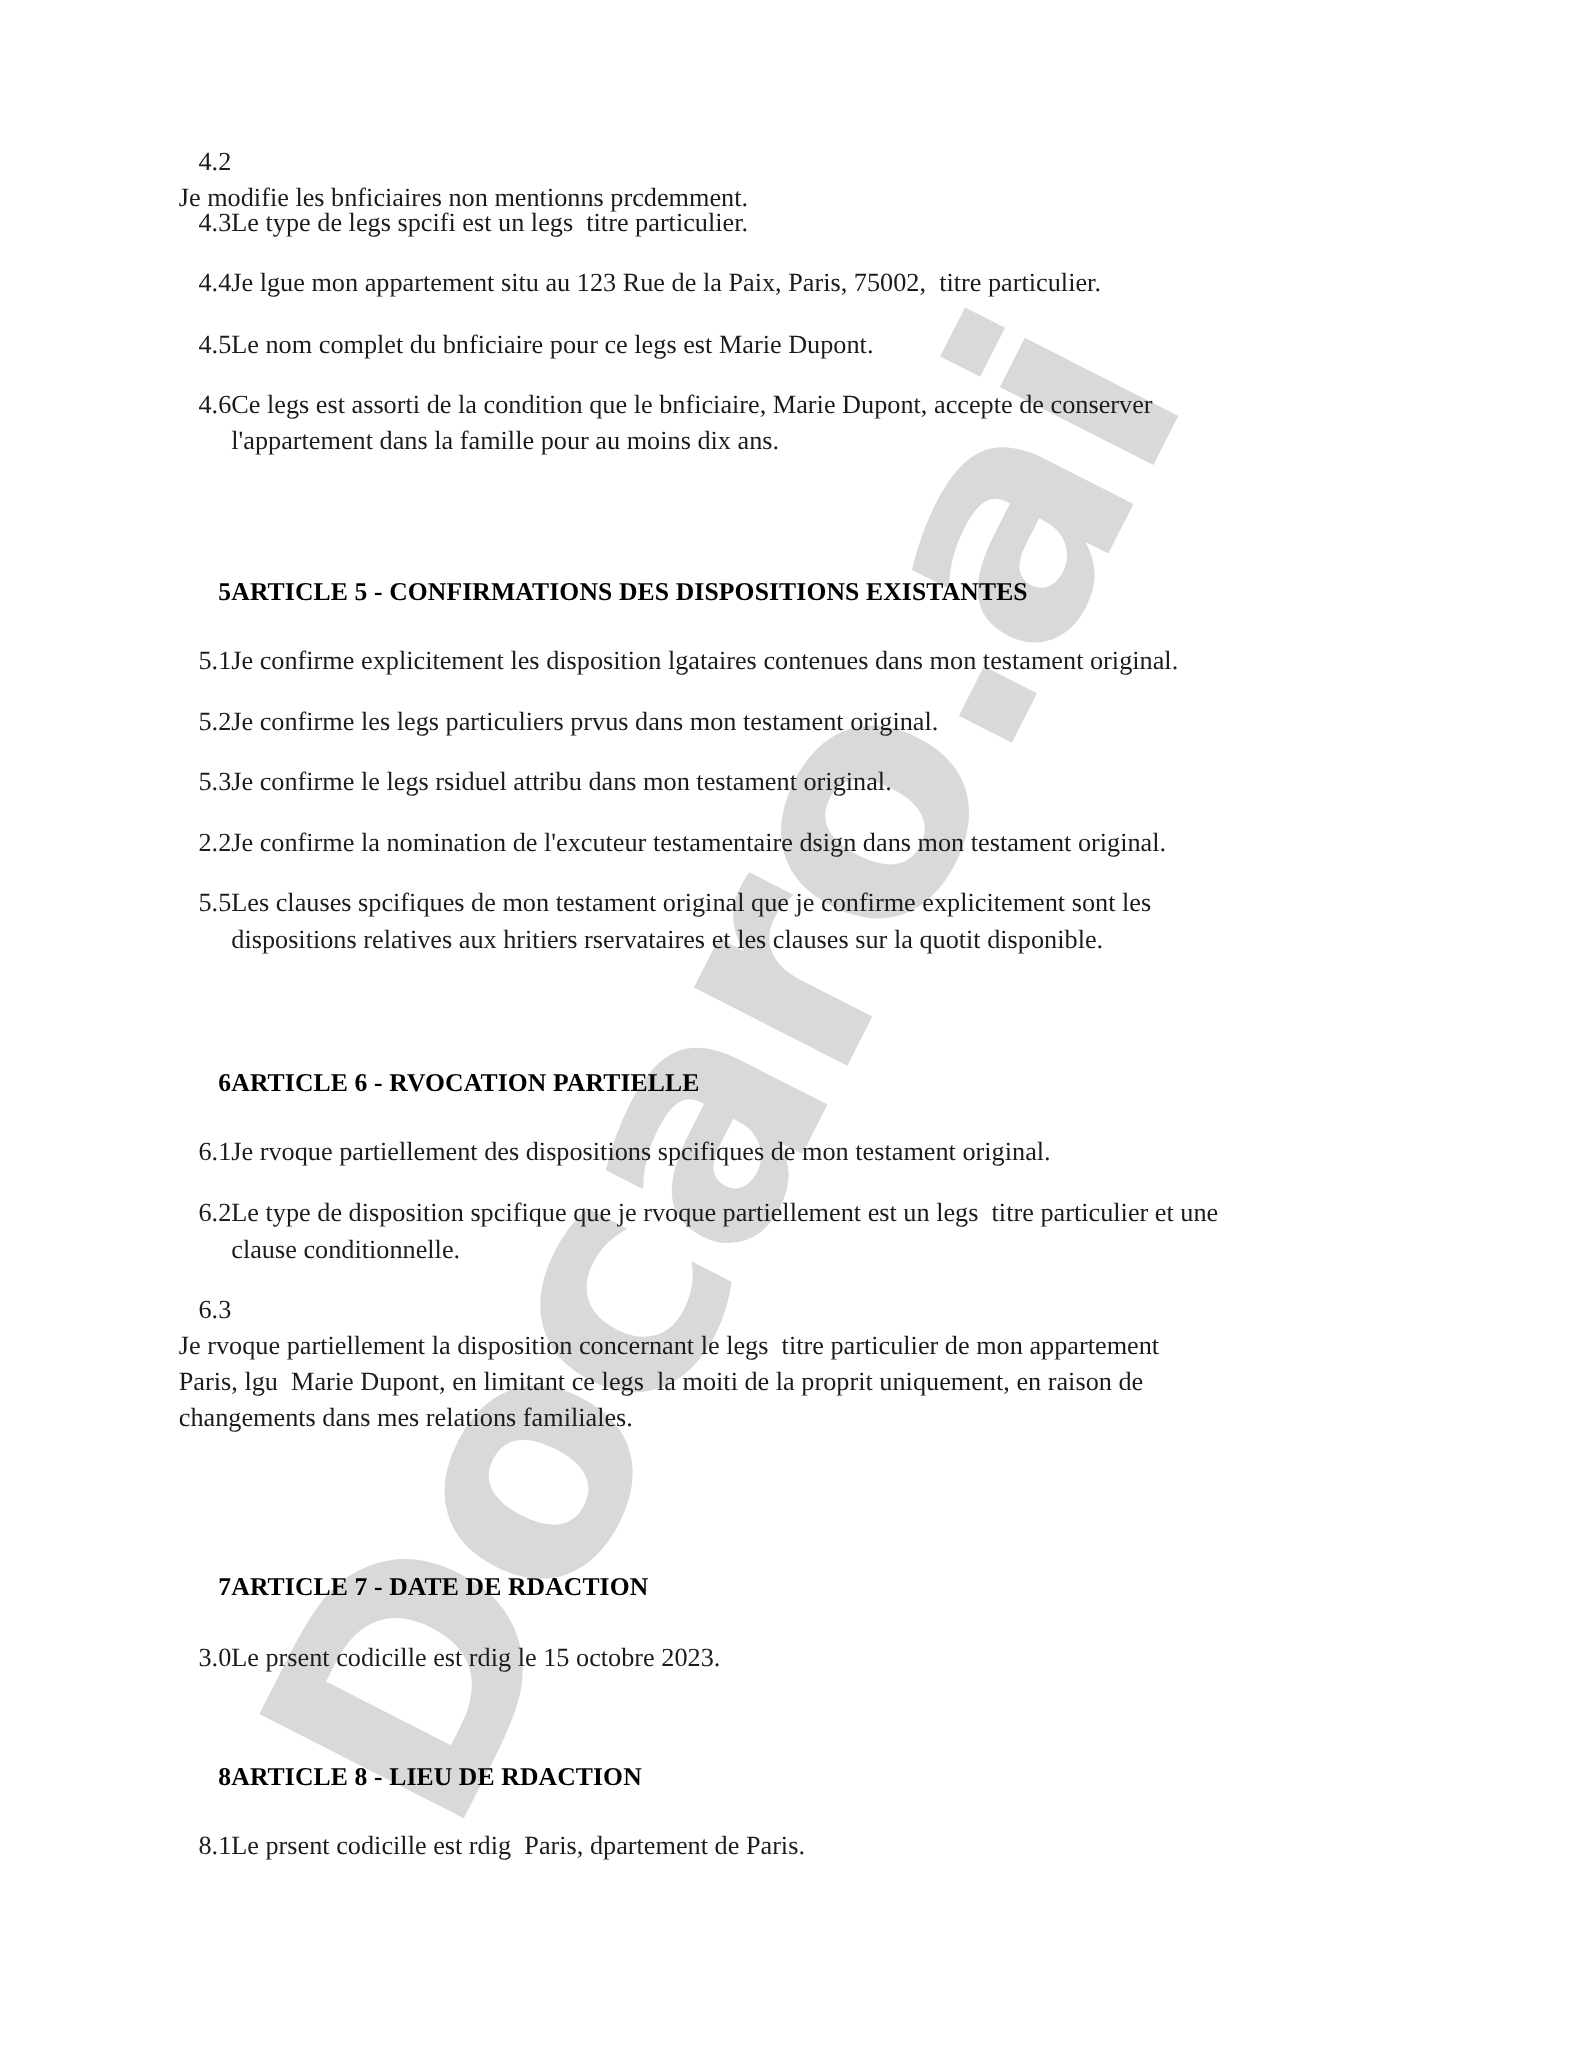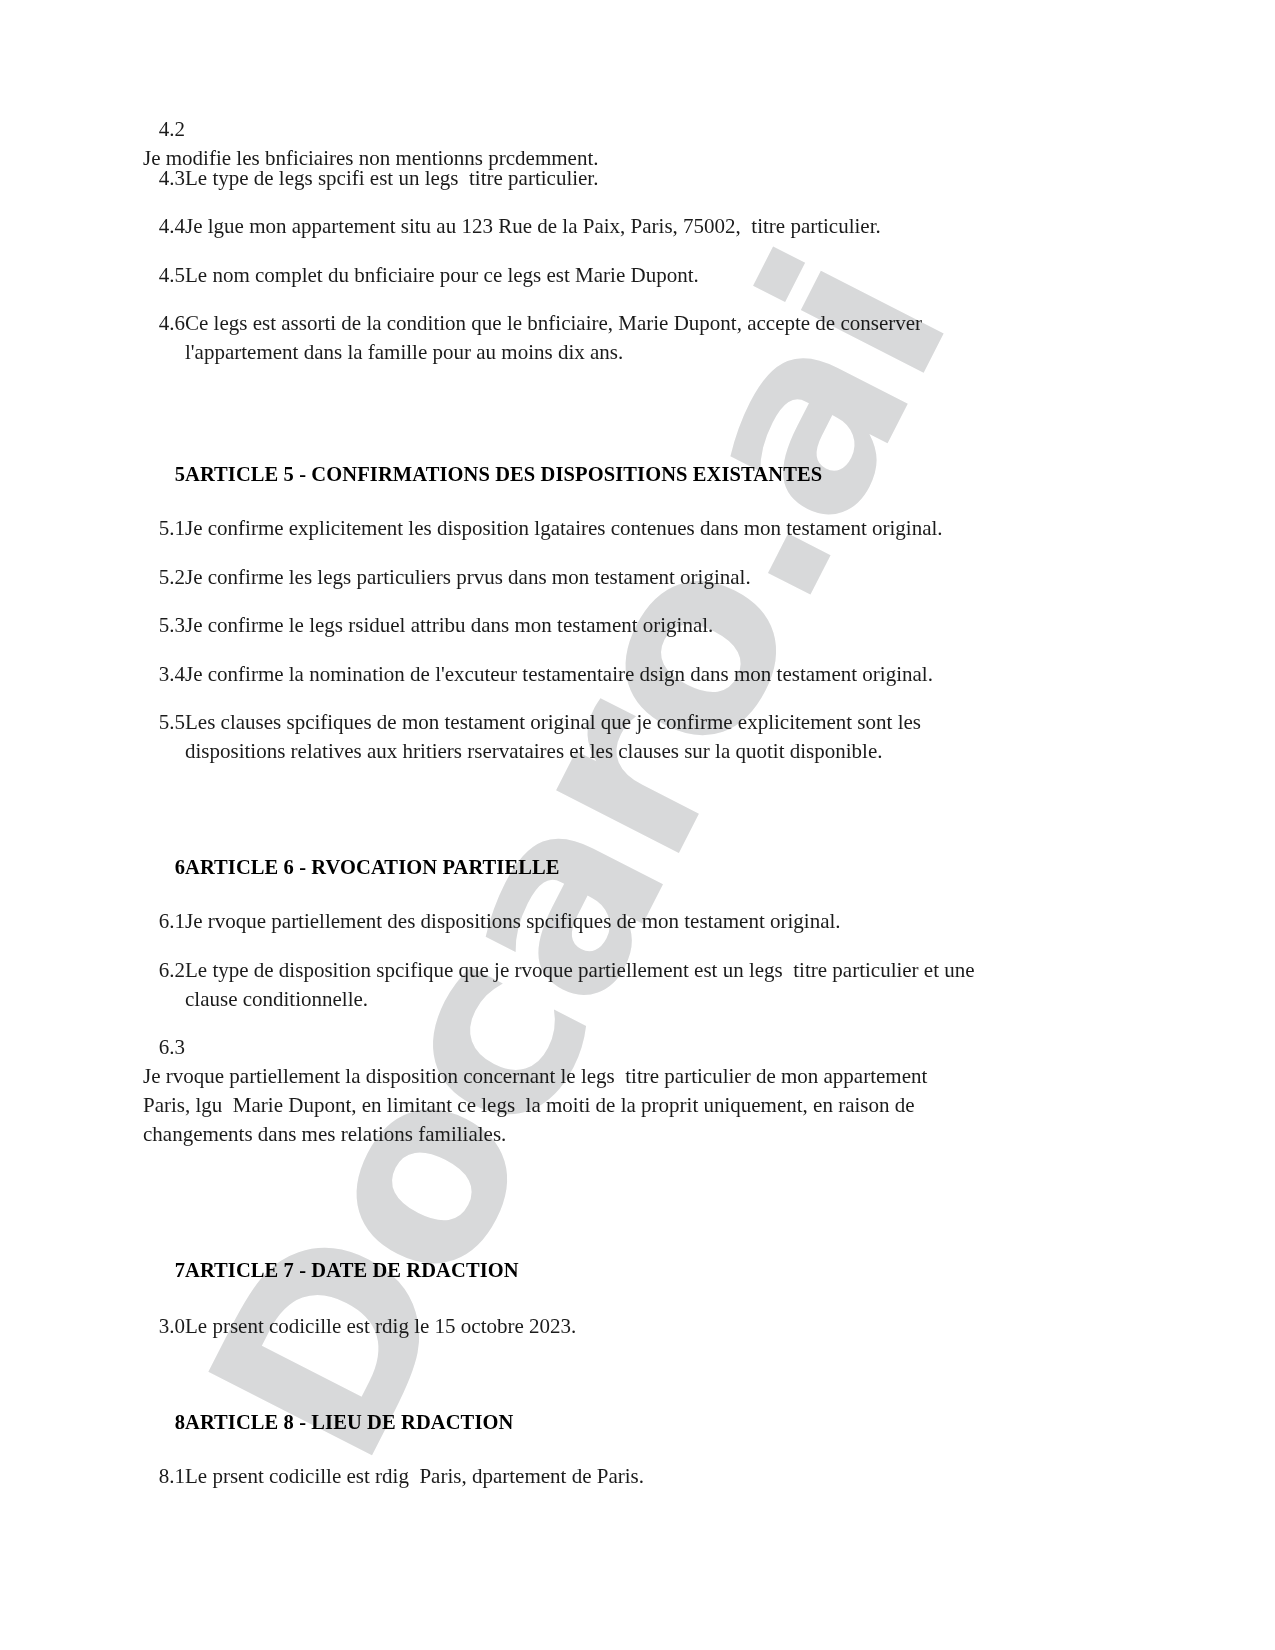--- a/index.html
+++ b/index.html
@@ -129,21 +129,21 @@
   </div>
 
   <div class="block item" id="b8">
     <div class="num">5.3</div>
     <div class="text">
       <div class="line">Je confirme le legs rsiduel attribu dans mon testament original.</div>
     </div>
   </div>
 
   <div class="block item" id="b9">
-    <div class="num">3.4</div>
+    <div class="num">2.2</div>
     <div class="text">
       <div class="line">Je confirme la nomination de l'excuteur testamentaire dsign dans mon testament original.</div>
     </div>
   </div>
 
   <div class="block item" id="b10">
     <div class="num">5.5</div>
     <div class="text">
       <div class="line">Les clauses spcifiques de mon testament original que je confirme explicitement sont les</div>
       <div class="line">dispositions relatives aux hritiers rservataires et les clauses sur la quotit disponible.</div>

